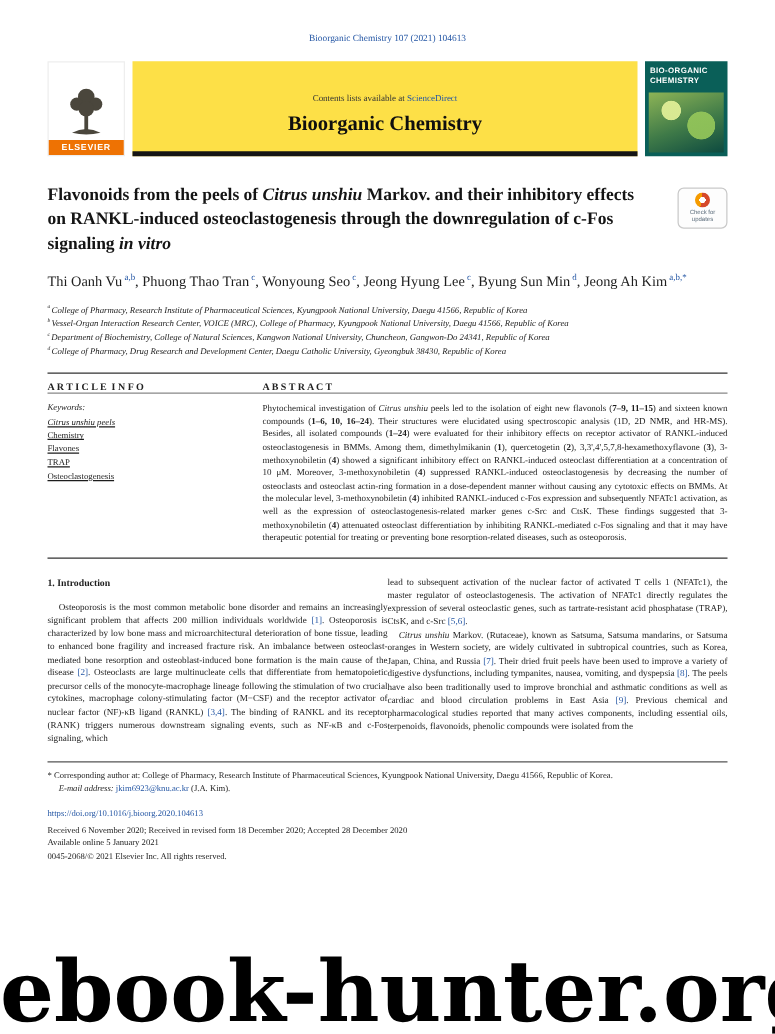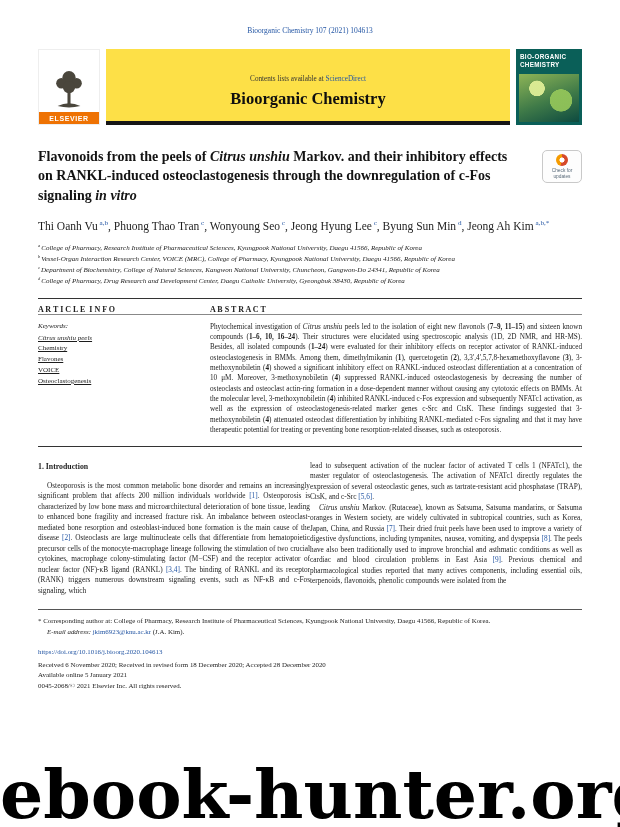--- a/index.html
+++ b/index.html
@@ -151,21 +151,21 @@
       <div class="col-abs">
         <h3 class="sec-head">A B S T R A C T</h3>
       </div>
     </div>
     <div class="body-row">
       <div class="col-info">
         <p class="kw-label">Keywords:</p>
         <p class="kw kw-italic">Citrus unshiu peels</p>
         <p class="kw">Chemistry</p>
         <p class="kw">Flavones</p>
-        <p class="kw">VOICE</p>
+        <p class="kw">TRAP</p>
         <p class="kw">Osteoclastogenesis</p>
       </div>
       <div class="col-abs">
         <p class="abs-text"><span>Phytochemical investigation of </span><span class="seg-i">Citrus unshiu</span><span> peels led to the isolation of eight new flavonols (</span><span class="seg-b">7–9, 11–15</span><span>) and sixteen known compounds (</span><span class="seg-b">1–6, 10, 16–24</span><span>). Their structures were elucidated using spectroscopic analysis (1D, 2D NMR, and HR-MS). Besides, all isolated compounds (</span><span class="seg-b">1–24</span><span>) were evaluated for their inhibitory effects on receptor activator of RANKL-induced osteoclastogenesis in BMMs. Among them, dimethylmikanin (</span><span class="seg-b">1</span><span>), quercetogetin (</span><span class="seg-b">2</span><span>), 3,3',4',5,7,8-hexamethoxyflavone (</span><span class="seg-b">3</span><span>), 3-methoxynobiletin (</span><span class="seg-b">4</span><span>) showed a significant inhibitory effect on RANKL-induced osteoclast differentiation at a concentration of 10 μM. Moreover, 3-methoxynobiletin (</span><span class="seg-b">4</span><span>) suppressed RANKL-induced osteoclastogenesis by decreasing the number of osteoclasts and osteoclast actin-ring formation in a dose-dependent manner without causing any cytotoxic effects on BMMs. At the molecular level, 3-methoxynobiletin (</span><span class="seg-b">4</span><span>) inhibited RANKL-induced c-Fos expression and subsequently NFATc1 activation, as well as the expression of osteoclastogenesis-related marker genes c-Src and CtsK. These findings suggested that 3-methoxynobiletin (</span><span class="seg-b">4</span><span>) attenuated osteoclast differentiation by inhibiting RANKL-mediated c-Fos signaling and that it may have therapeutic potential for treating or preventing bone resorption-related diseases, such as osteoporosis.</span></p>
       </div>
     </div>
   </div>
 
   <div class="body-cols">
     <div class="bcol">

